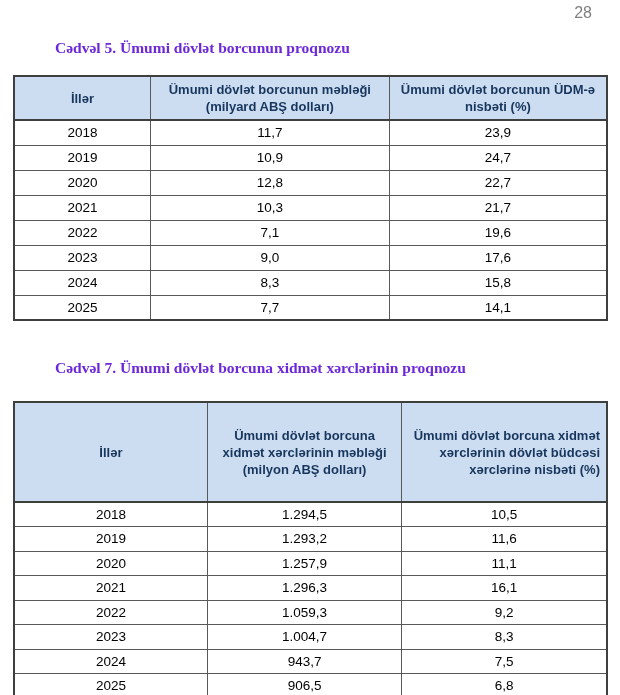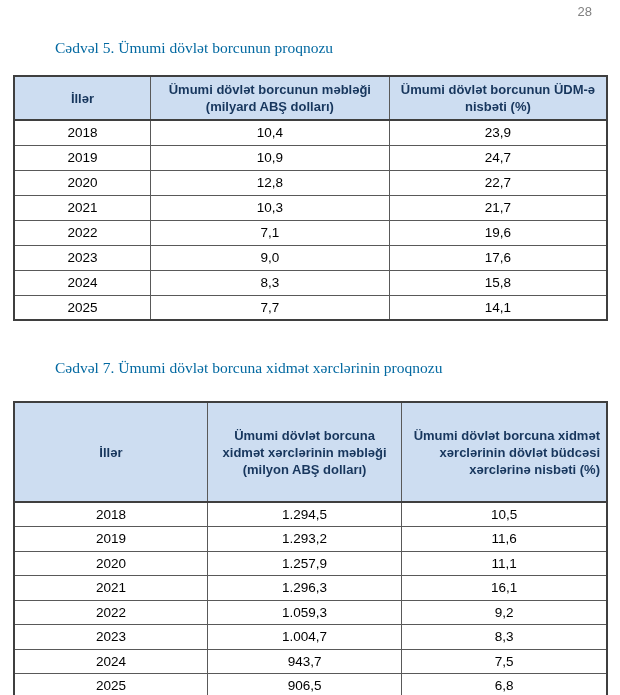--- a/index.html
+++ b/index.html
@@ -9,28 +9,28 @@
     background: #ffffff;
     font-family: "Liberation Sans", sans-serif;
     position: relative;
     overflow: hidden;
   }
   .page-number {
     position: absolute;
     top: 4px;
     right: 28px;
     color: #7f7f7f;
-    font-size: 13px;
+    font-size: 16px;
     font-family: "Liberation Sans", sans-serif;
   }
   .doc-title {
     font-family: "Liberation Serif", serif;
-    font-weight: normal;
+    font-weight: bold;
     font-size: 15.5px;
-    color: #0369a1;
+    color: #6d28d9;
     margin-left: 55px;
     line-height: 19px;
   }
   .title-5 { margin-top: 38px; }
   .title-6 { margin-top: 37px; }
   table.data-table {
     border-collapse: collapse;
     width: 595px;
     margin-left: 13px;
     table-layout: fixed;
@@ -82,21 +82,21 @@
   <thead>
     <tr>
       <th class="col-years">İllər</th>
       <th class="col-amount">Ümumi dövlət borcunun məbləği (milyard ABŞ dolları)</th>
       <th class="col-ratio">Ümumi dövlət borcunun ÜDM-ə nisbəti (%)</th>
     </tr>
   </thead>
   <tbody>
     <tr>
       <td>2018</td>
-      <td>10,4</td>
+      <td>11,7</td>
       <td>23,9</td>
     </tr>
     <tr>
       <td>2019</td>
       <td>10,9</td>
       <td>24,7</td>
     </tr>
     <tr>
       <td>2020</td>
       <td>12,8</td>

